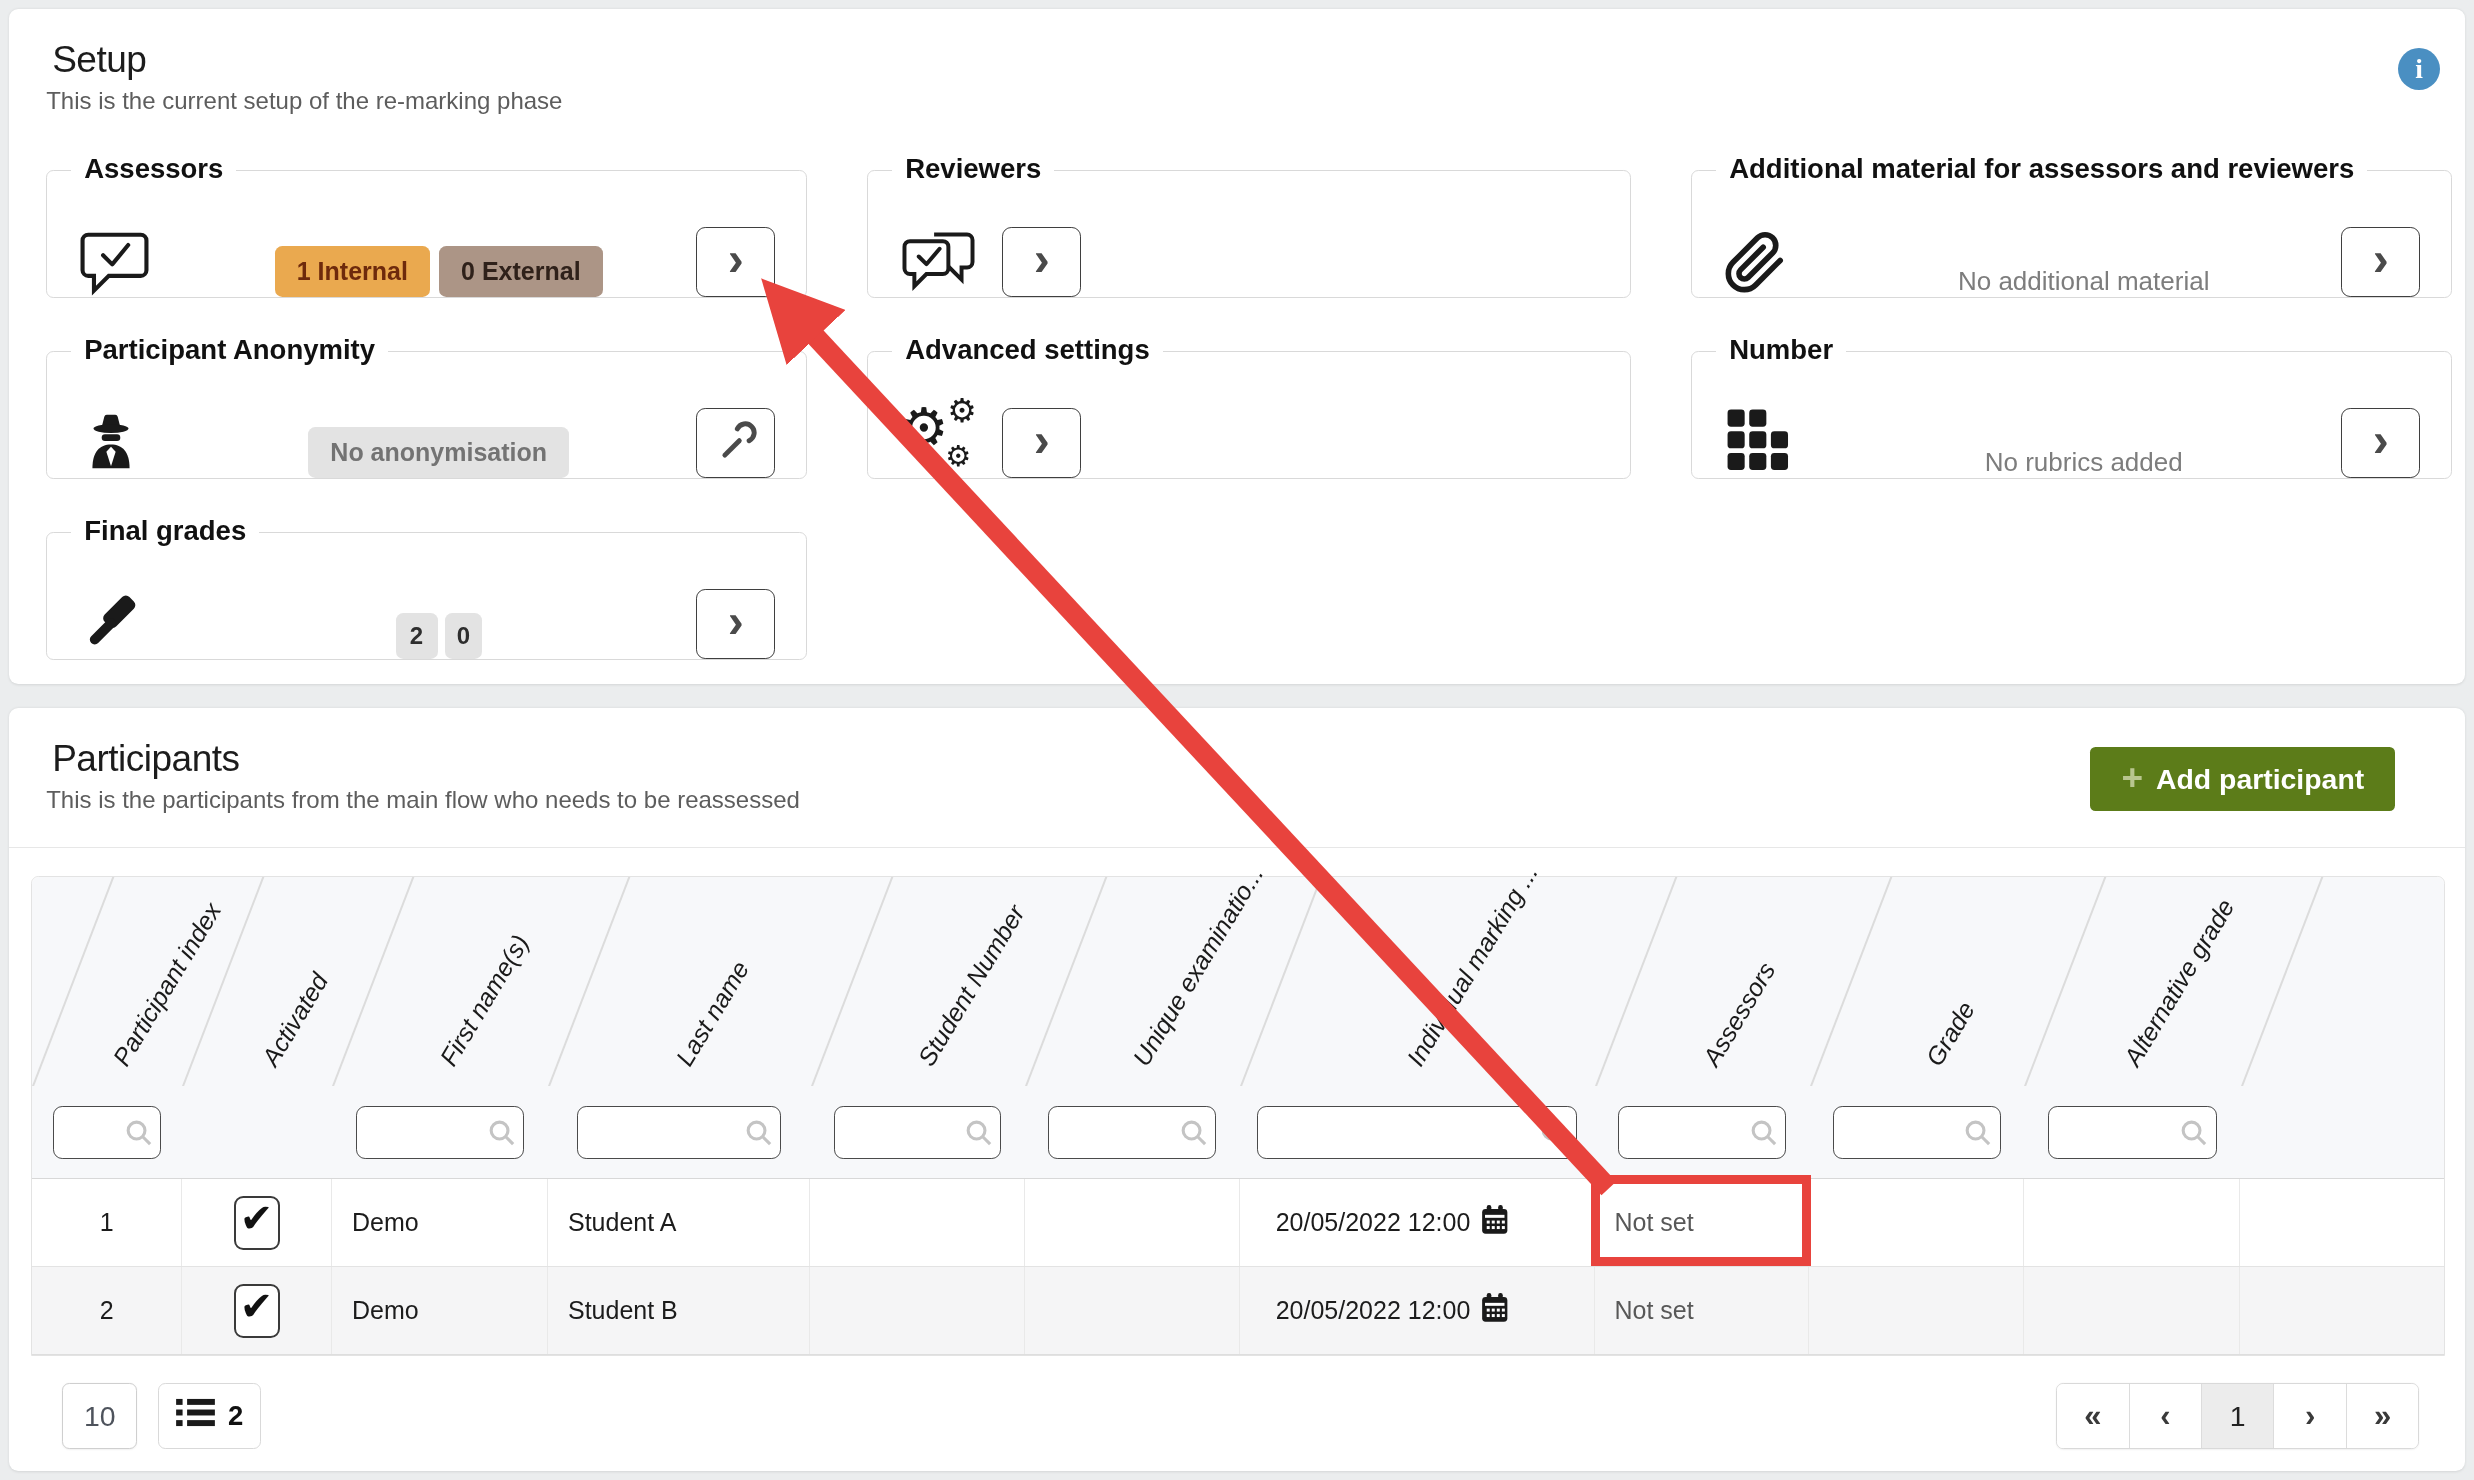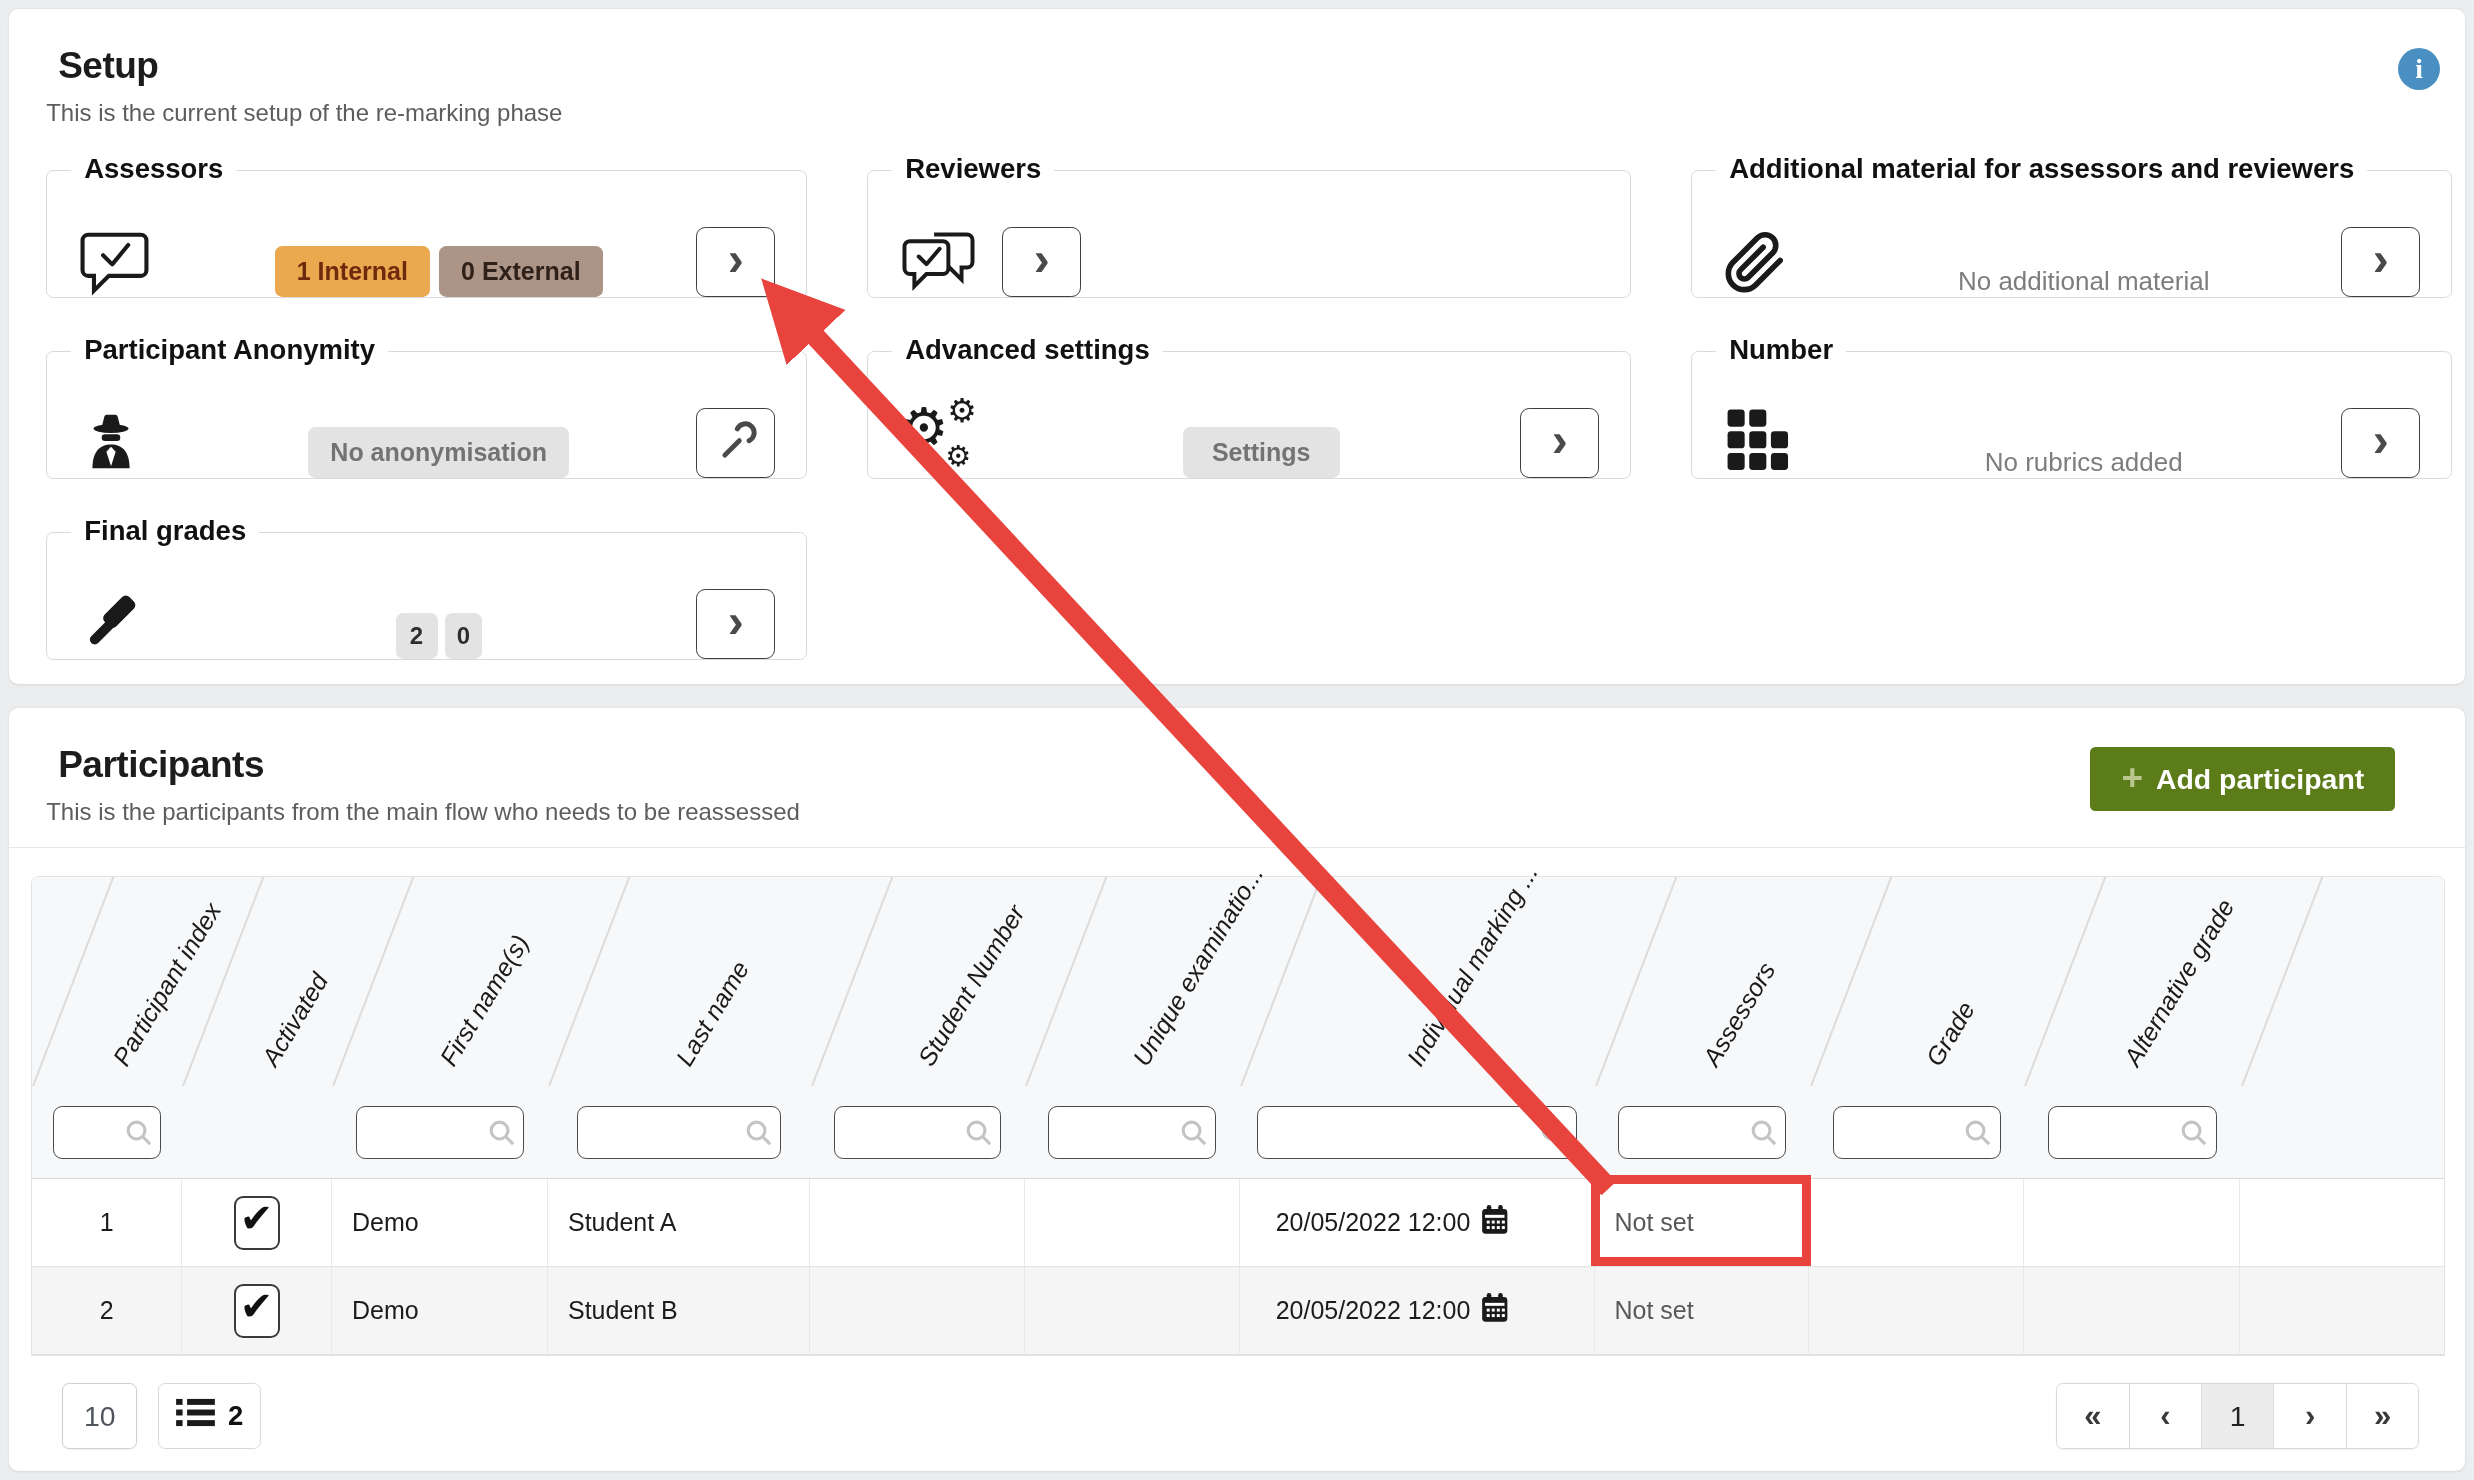--- a/index.html
+++ b/index.html
@@ -10,21 +10,21 @@
     color:#1c1c1c;
   }
   .panel{
     position:absolute;left:9.2px;width:2456px;background:#fff;
     border-radius:9.2px;box-shadow:0 0.9px 2.8px rgba(0,0,0,.10);
     box-sizing:border-box;
   }
   .panel-setup{top:9.2px;height:675px;}
   .panel-participants{top:708px;height:763px;}
 
-  .panel h1{margin:12px;padding:24px 0 0 37px;font-size:37px;font-weight:700;letter-spacing:-0.5px;}
+  .panel h1{margin:6px;padding:24px 0 0 37px;font-size:37px;font-weight:400;letter-spacing:-0.5px;}
   .panel .sub{margin:5.5px 0 0 37px;font-size:24px;color:#5d5d5d;}
 
   .info-badge{
     position:absolute;top:39px;left:2389px;width:42px;height:42px;border-radius:50%;
     background:#4a8fc2;color:#fff;display:flex;align-items:center;justify-content:center;
     font-family:"Liberation Serif",serif;font-weight:700;font-size:27.5px;cursor:pointer;
   }
 
   
   .cards{
@@ -233,23 +233,20 @@
     </div>
 
     <div class="card">
       <span class="legend">Advanced settings</span>
       <div class="card-body">
         <span class="icon-slot" style="position:relative;height:84px;">
           <span style="position:absolute;left:0;top:7.3px;font-size:55px;line-height:1;color:#1a1a1a;">⚙</span>
           <span style="position:absolute;left:48px;top:0;font-size:33px;line-height:1;color:#1a1a1a;">⚙</span>
           <span style="position:absolute;left:46px;top:48px;font-size:29px;line-height:1;color:#1a1a1a;">⚙</span>
         </span>
-        <div class="chips">
-          <span class="badge badge-gray" style="padding:11px 29px;">Settings</span>
-        </div>
         <button class="action-btn">
           <span class="chev">›</span>
         </button>
       </div>
     </div>
 
     <div class="card">
       <span class="legend">Number</span>
       <div class="card-body">
         <span class="icon-slot">

